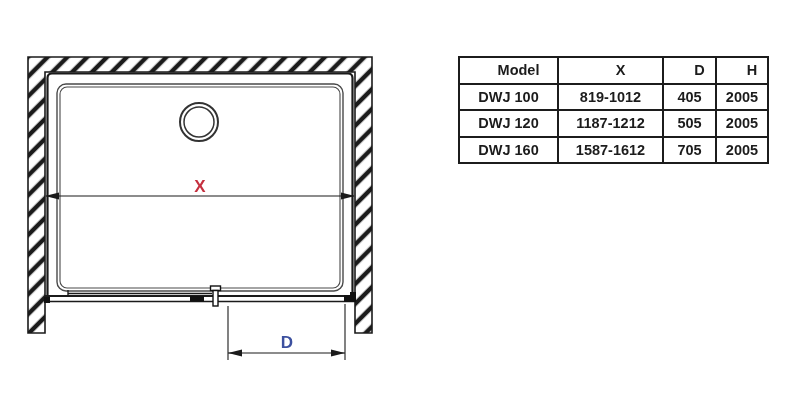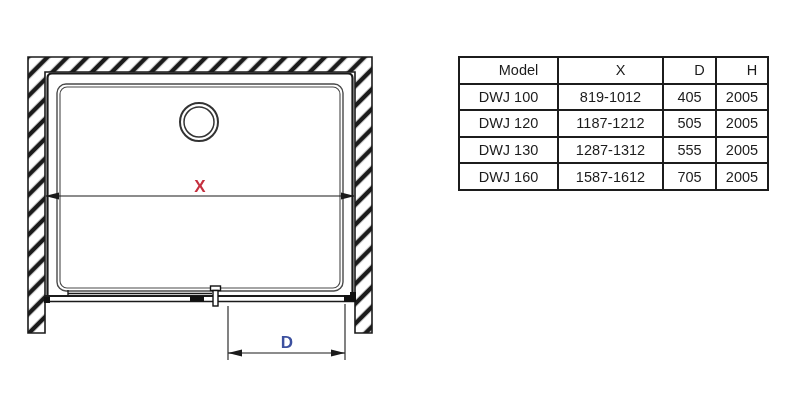--- a/index.html
+++ b/index.html
@@ -22,26 +22,26 @@
     width:309px;
     background:#ffffff;
   }
   table.dims td, table.dims th{
     border:2px solid #1c1c1c;
     height:24.6px;
     padding:0;
     text-align:center;
     vertical-align:middle;
     font-size:14.5px;
-    font-weight:normal;
+    font-weight:bold;
     color:#1c1c1c;
     white-space:nowrap;
     overflow:hidden;
   }
-  table.dims th{font-weight:normal;padding-left:20px;}
+  table.dims th{font-weight:bold;padding-left:20px;}
   .hdr-x{color:#c5303f;}
   .hdr-d{color:#3c509f;}
   svg text.dim-x{fill:#c5303f;font-weight:bold;font-size:17px;font-family:"Liberation Sans",sans-serif;}
   svg text.dim-d{fill:#3c509f;font-weight:bold;font-size:17px;font-family:"Liberation Sans",sans-serif;}
 </style>
 </head>
 <body>
 
 <div class="diagram-wrap">
   <svg width="430" height="401" viewBox="0 0 430 401" xmlns="http://www.w3.org/2000/svg">
@@ -112,26 +112,20 @@
         <td>405</td>
         <td>2005</td>
       </tr>
       <tr>
         <td>DWJ 120</td>
         <td>1187-1212</td>
         <td>505</td>
         <td>2005</td>
       </tr>
       <tr>
-        <td>DWJ 130</td>
-        <td>1287-1312</td>
-        <td>555</td>
-        <td>2005</td>
-      </tr>
-      <tr>
         <td>DWJ 160</td>
         <td>1587-1612</td>
         <td>705</td>
         <td>2005</td>
       </tr>
     </tbody>
   </table>
 </div>
 
 </body></html>

